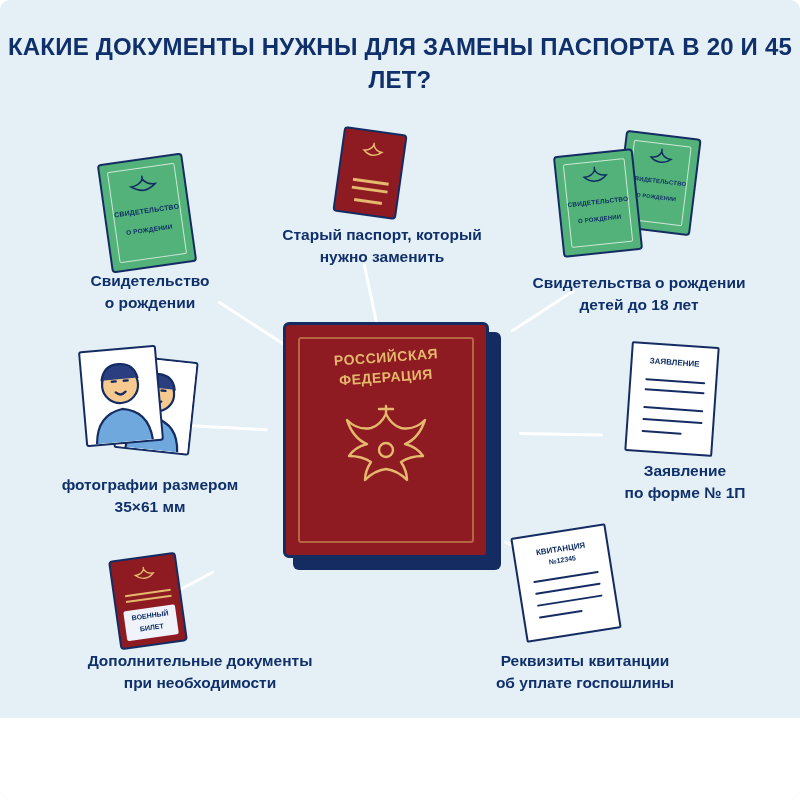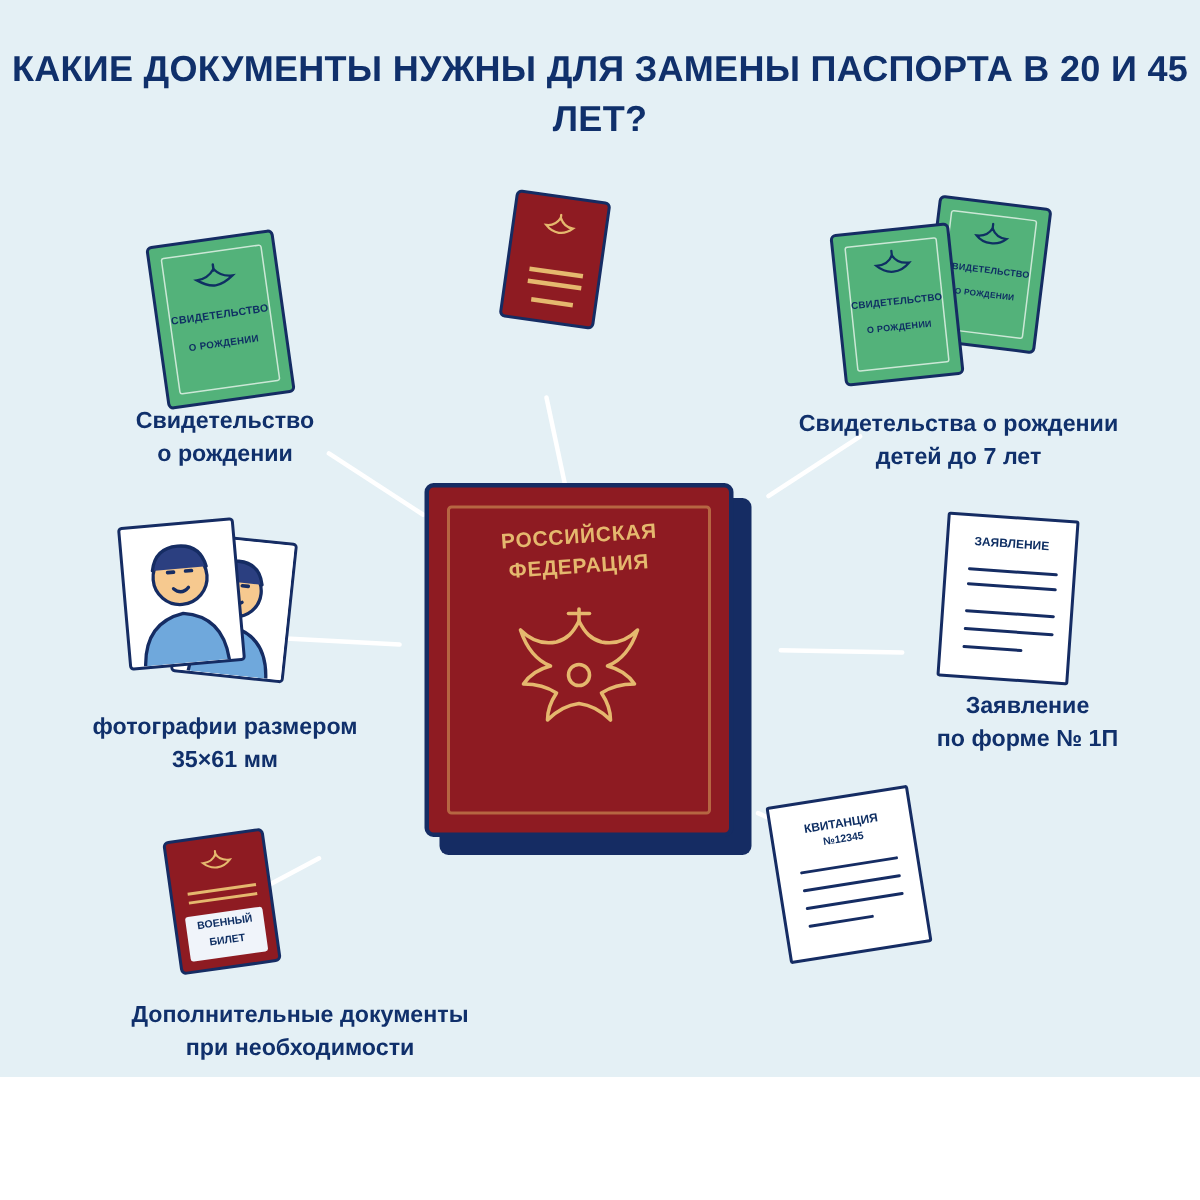--- a/index.html
+++ b/index.html
@@ -12,20 +12,21 @@
     background: #ffffff;
     font-family: "Liberation Sans", sans-serif;
     overflow: hidden;
   }
   .infographic {
     position: relative;
     width: 800px;
     height: 800px;
     background: #e4f0f5;
     overflow: hidden;
+    border-radius: 10px;
   }
   
   .bottom-band {
     position: absolute;
     left: 0;
     bottom: 0;
     width: 800px;
     height: 82px;
     background: #ffffff;
   }
@@ -263,20 +264,22 @@
         <svg width="24" height="16" viewBox="0 0 24 16" fill="none" stroke="#e5b86e" stroke-width="1.5" stroke-linecap="round">
           <path d="M12 3 C10 7 7 9 3 9 C6 12 9 13 12 13 C15 13 18 12 21 9 C17 9 14 7 12 3 Z"></path>
           <path d="M12 1 L12 4"></path>
         </svg>
       </div>
       <div style="position:absolute; left:14px; top:48px; width:36px; height:2.5px; background:#e5b86e;"></div>
       <div style="position:absolute; left:14px; top:56px; width:36px; height:2.5px; background:#e5b86e;"></div>
       <div style="position:absolute; left:18px; top:68px; width:28px; height:2.5px; background:#e5b86e;"></div>
     </div>
   </div>
+  <div class="caption" style="left:268px; top:224px; width:228px;">Старый паспорт, который
+нужно заменить</div>
 
   <div class="icon" style="left:558px; top:134px; width:140px; height:116px;">
     <div class="cert" style="left:62px; top:0; width:76px; height:98px; transform: rotate(7deg);">
       <div class="inner-line"></div>
       <div class="bird" style="top:12px;">
         <svg width="26" height="17" viewBox="0 0 26 17" fill="none" stroke="#0f2f63" stroke-width="1.5" stroke-linecap="round">
           <path d="M13 4 C11 8 7 10 3 10 C6 13 9 14 13 14 C17 14 20 13 23 10 C19 10 15 8 13 4 Z"></path>
           <path d="M13 1 L13 5"></path>
         </svg>
       </div>
@@ -289,21 +292,21 @@
         <svg width="28" height="18" viewBox="0 0 28 18" fill="none" stroke="#0f2f63" stroke-width="1.5" stroke-linecap="round">
           <path d="M14 4 C12 8 8 10 3 10 C6 13 10 15 14 15 C18 15 22 13 25 10 C20 10 16 8 14 4 Z"></path>
           <path d="M14 1 L14 5"></path>
         </svg>
       </div>
       <div class="lbl" style="top:44px; font-size:6.5px;">СВИДЕТЕЛЬСТВО</div>
       <div class="lbl" style="top:62px; font-size:6px;">О РОЖДЕНИИ</div>
     </div>
   </div>
   <div class="caption" style="left:514px; top:272px; width:250px;">Свидетельства о рождении
-детей до 7 лет</div>
+детей до 18 лет</div>
 
   <div class="icon" style="left:628px; top:344px; width:88px; height:110px; transform: rotate(4deg);">
     <div class="paper" style="left:0; top:0; width:88px; height:110px;">
       <div class="head" style="top:12px;">ЗАЯВЛЕНИЕ</div>
       <div class="rule" style="left:14px; top:34px; width:60px;"></div>
       <div class="rule" style="left:14px; top:44px; width:60px;"></div>
       <div class="rule" style="left:14px; top:62px; width:60px;"></div>
       <div class="rule" style="left:14px; top:74px; width:60px;"></div>
       <div class="rule" style="left:14px; top:86px; width:40px;"></div>
     </div>
@@ -314,37 +317,39 @@
   <div class="icon" style="left:518px; top:530px; width:96px; height:106px; transform: rotate(-9deg);">
     <div class="paper" style="left:0; top:0; width:96px; height:106px;">
       <div class="head" style="top:12px; font-size:8px;">КВИТАНЦИЯ</div>
       <div class="head" style="top:24px; font-size:7px;">№12345</div>
       <div class="rule" style="left:14px; top:44px; width:66px;"></div>
       <div class="rule" style="left:14px; top:56px; width:66px;"></div>
       <div class="rule" style="left:14px; top:68px; width:66px;"></div>
       <div class="rule" style="left:14px; top:80px; width:44px;"></div>
     </div>
   </div>
+  <div class="caption" style="left:460px; top:650px; width:250px;">Реквизиты квитанции
+об уплате госпошлины</div>
 
   <div class="icon" style="left:114px; top:556px; width:68px; height:90px; transform: rotate(-8deg);">
     <div class="redbook" style="left:0; top:0; width:68px; height:90px;">
       <div style="position:absolute; left:50%; top:8px; transform:translateX(-50%);">
         <svg width="22" height="15" viewBox="0 0 22 15" fill="none" stroke="#e5b86e" stroke-width="1.4" stroke-linecap="round">
           <path d="M11 3 C9 7 6 8 2 8 C5 11 8 12 11 12 C14 12 17 11 20 8 C16 8 13 7 11 3 Z"></path>
           <path d="M11 1 L11 4"></path>
         </svg>
       </div>
       <div style="position:absolute; left:10px; top:34px; width:46px; height:2px; background:#e5b86e;"></div>
       <div style="position:absolute; left:10px; top:40px; width:46px; height:2px; background:#e5b86e;"></div>
       <div style="position:absolute; left:6px; top:50px; right:6px; height:30px; background:#f0f4fa; border-radius:2px;"></div>
       <div style="position:absolute; left:0; top:54px; width:100%; text-align:center; color:#0f2f63; font-size:7px; font-weight:bold;">ВОЕННЫЙ</div>
       <div style="position:absolute; left:0; top:66px; width:100%; text-align:center; color:#0f2f63; font-size:7px; font-weight:bold;">БИЛЕТ</div>
     </div>
   </div>
-  <div class="caption" style="left:58px; top:650px; width:284px;margin-top:16px;">Дополнительные документы
+  <div class="caption" style="left:58px; top:650px; width:284px;">Дополнительные документы
 при необходимости</div>
 
   <div class="icon" style="left:82px; top:348px; width:118px; height:110px;">
     <div class="photo" style="left:36px; top:10px; width:76px; height:94px; transform: rotate(6deg);">
       <div style="position:absolute; left:0; top:0; width:100%; height:100%; background:#ffffff;"></div>
       <svg width="72" height="90" viewBox="0 0 72 90" style="position:absolute; left:0; top:0;" fill="none" stroke="#152c63" stroke-width="2.2" stroke-linecap="round">
         <circle cx="36" cy="34" r="17" fill="#f6c98f" stroke="#152c63"></circle>
         <path d="M28 30 L32 30 M40 30 L44 30" stroke="#152c63" stroke-width="2.4"></path>
         <path d="M31 41 Q36 45 41 41" stroke="#152c63" stroke-width="2.2"></path>
         <path d="M19 28 Q22 14 36 14 Q50 14 53 28" fill="#2b3f80" stroke="#152c63"></path>

